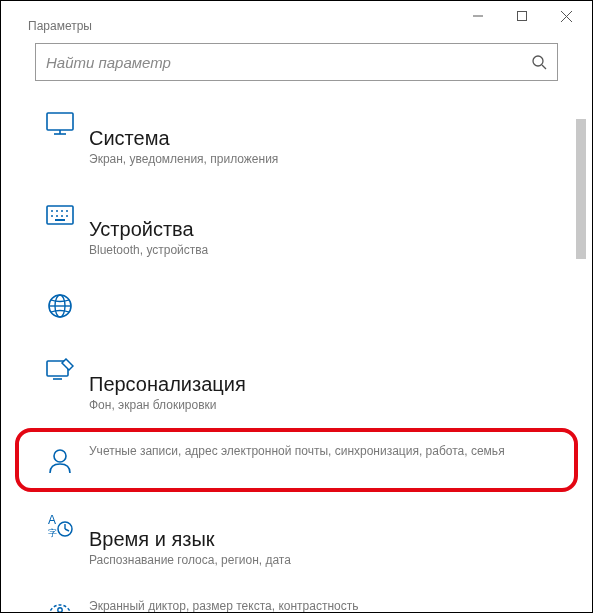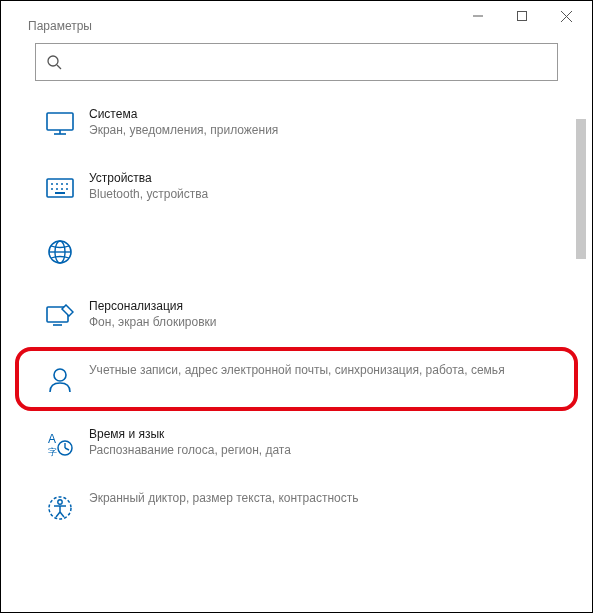--- a/index.html
+++ b/index.html
@@ -92,23 +92,24 @@
       margin-top: 2px;
       color: #0063b1;
       display: flex;
       align-items: center;
       justify-content: center;
     }
     .item-text {
       flex: 1;
     }
     .item-title {
-      font-size: 12px;
+      font-size: 20px;
       color: #1a1a1a;
       margin-bottom: 2px;
+      margin-top: 20px;
     }
     .item-desc {
       font-size: 12px;
       color: #787878;
     }
     .highlighted {
       border: 4px solid #e30613;
       border-radius: 16px;
       margin: 0 14px;
       padding: 12px 6px 12px 26px;
@@ -136,20 +137,21 @@
   <div class="win-btn">
     <svg width="11" height="11">
         <line x1="0" y1="0" x2="11" y2="11" stroke="#555" stroke-width="1"></line>
         <line x1="11" y1="0" x2="0" y2="11" stroke="#555" stroke-width="1"></line>
       </svg>
   </div>
 </div>
 
 <div class="searchbox-wrap">
   <div class="searchbox">
+    <input type="text" placeholder="Найти параметр" style="">
     <span class="search-icon">
       <svg width="16" height="16" viewBox="0 0 16 16">
           <circle cx="7" cy="7" r="5" fill="none" stroke="#555" stroke-width="1.3"></circle>
           <line x1="11" y1="11" x2="15" y2="15" stroke="#555" stroke-width="1.3"></line>
         </svg>
     </span>
   </div>
 </div>
 
 <div class="content">

